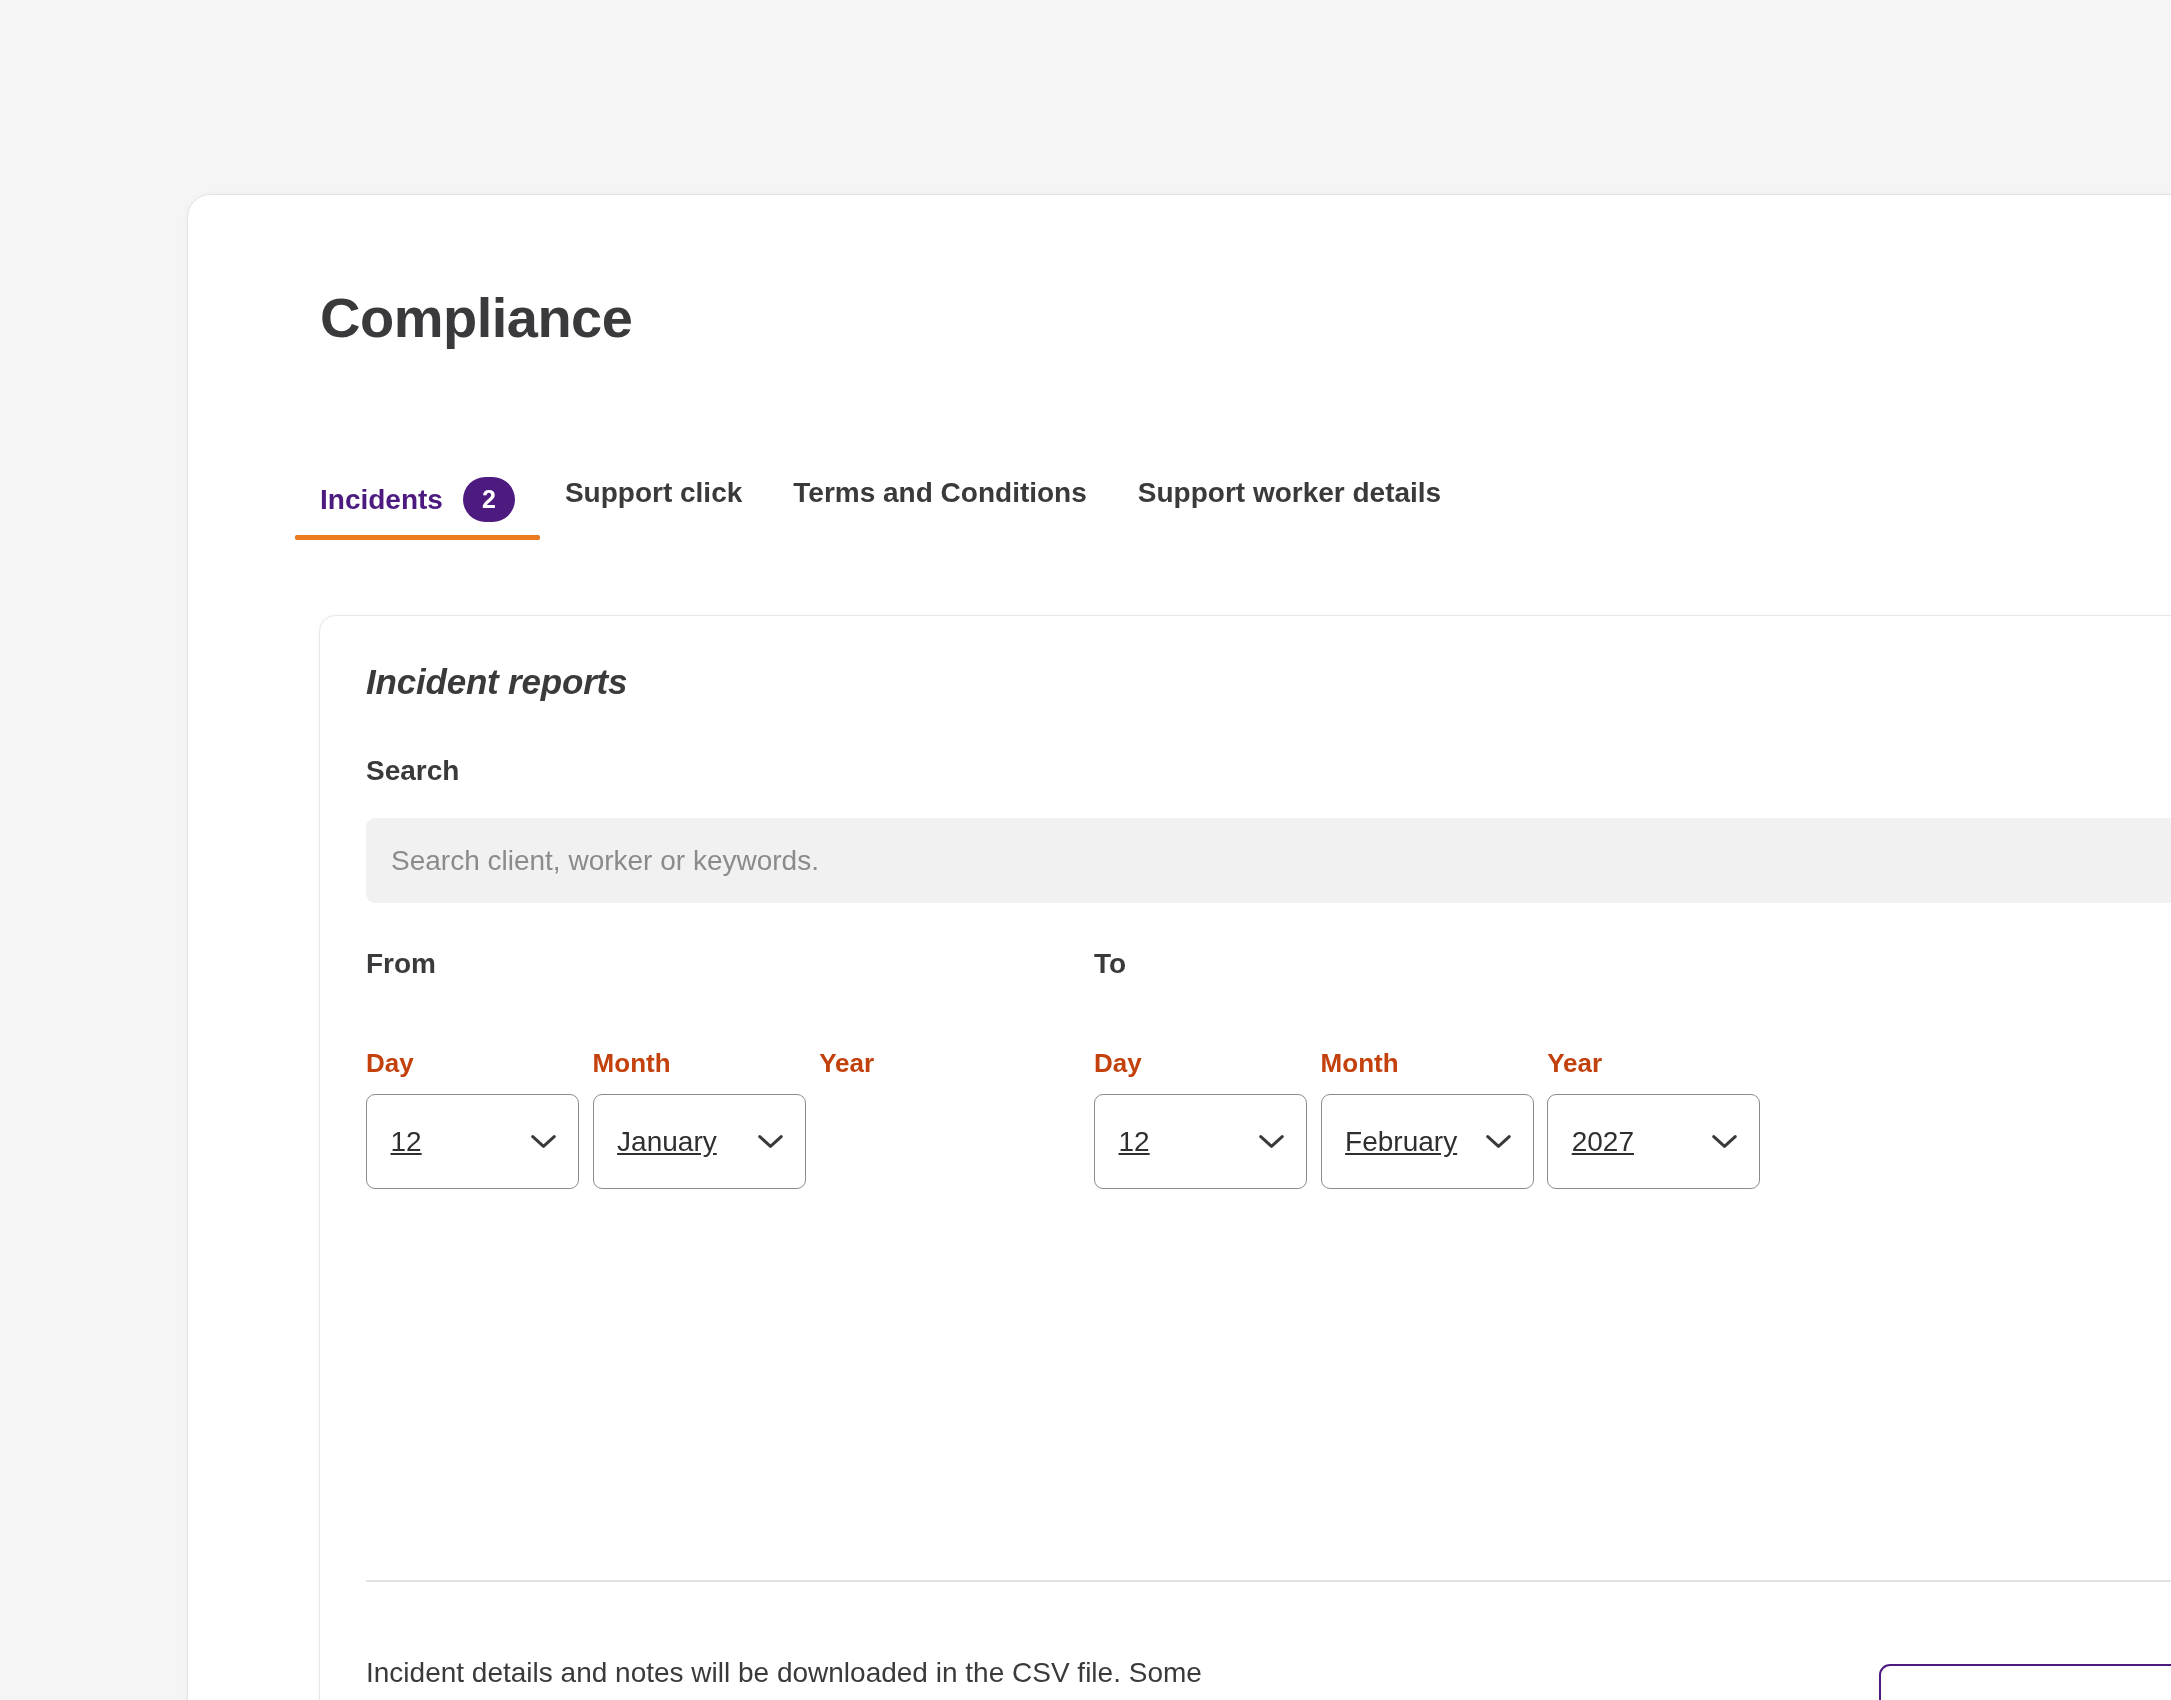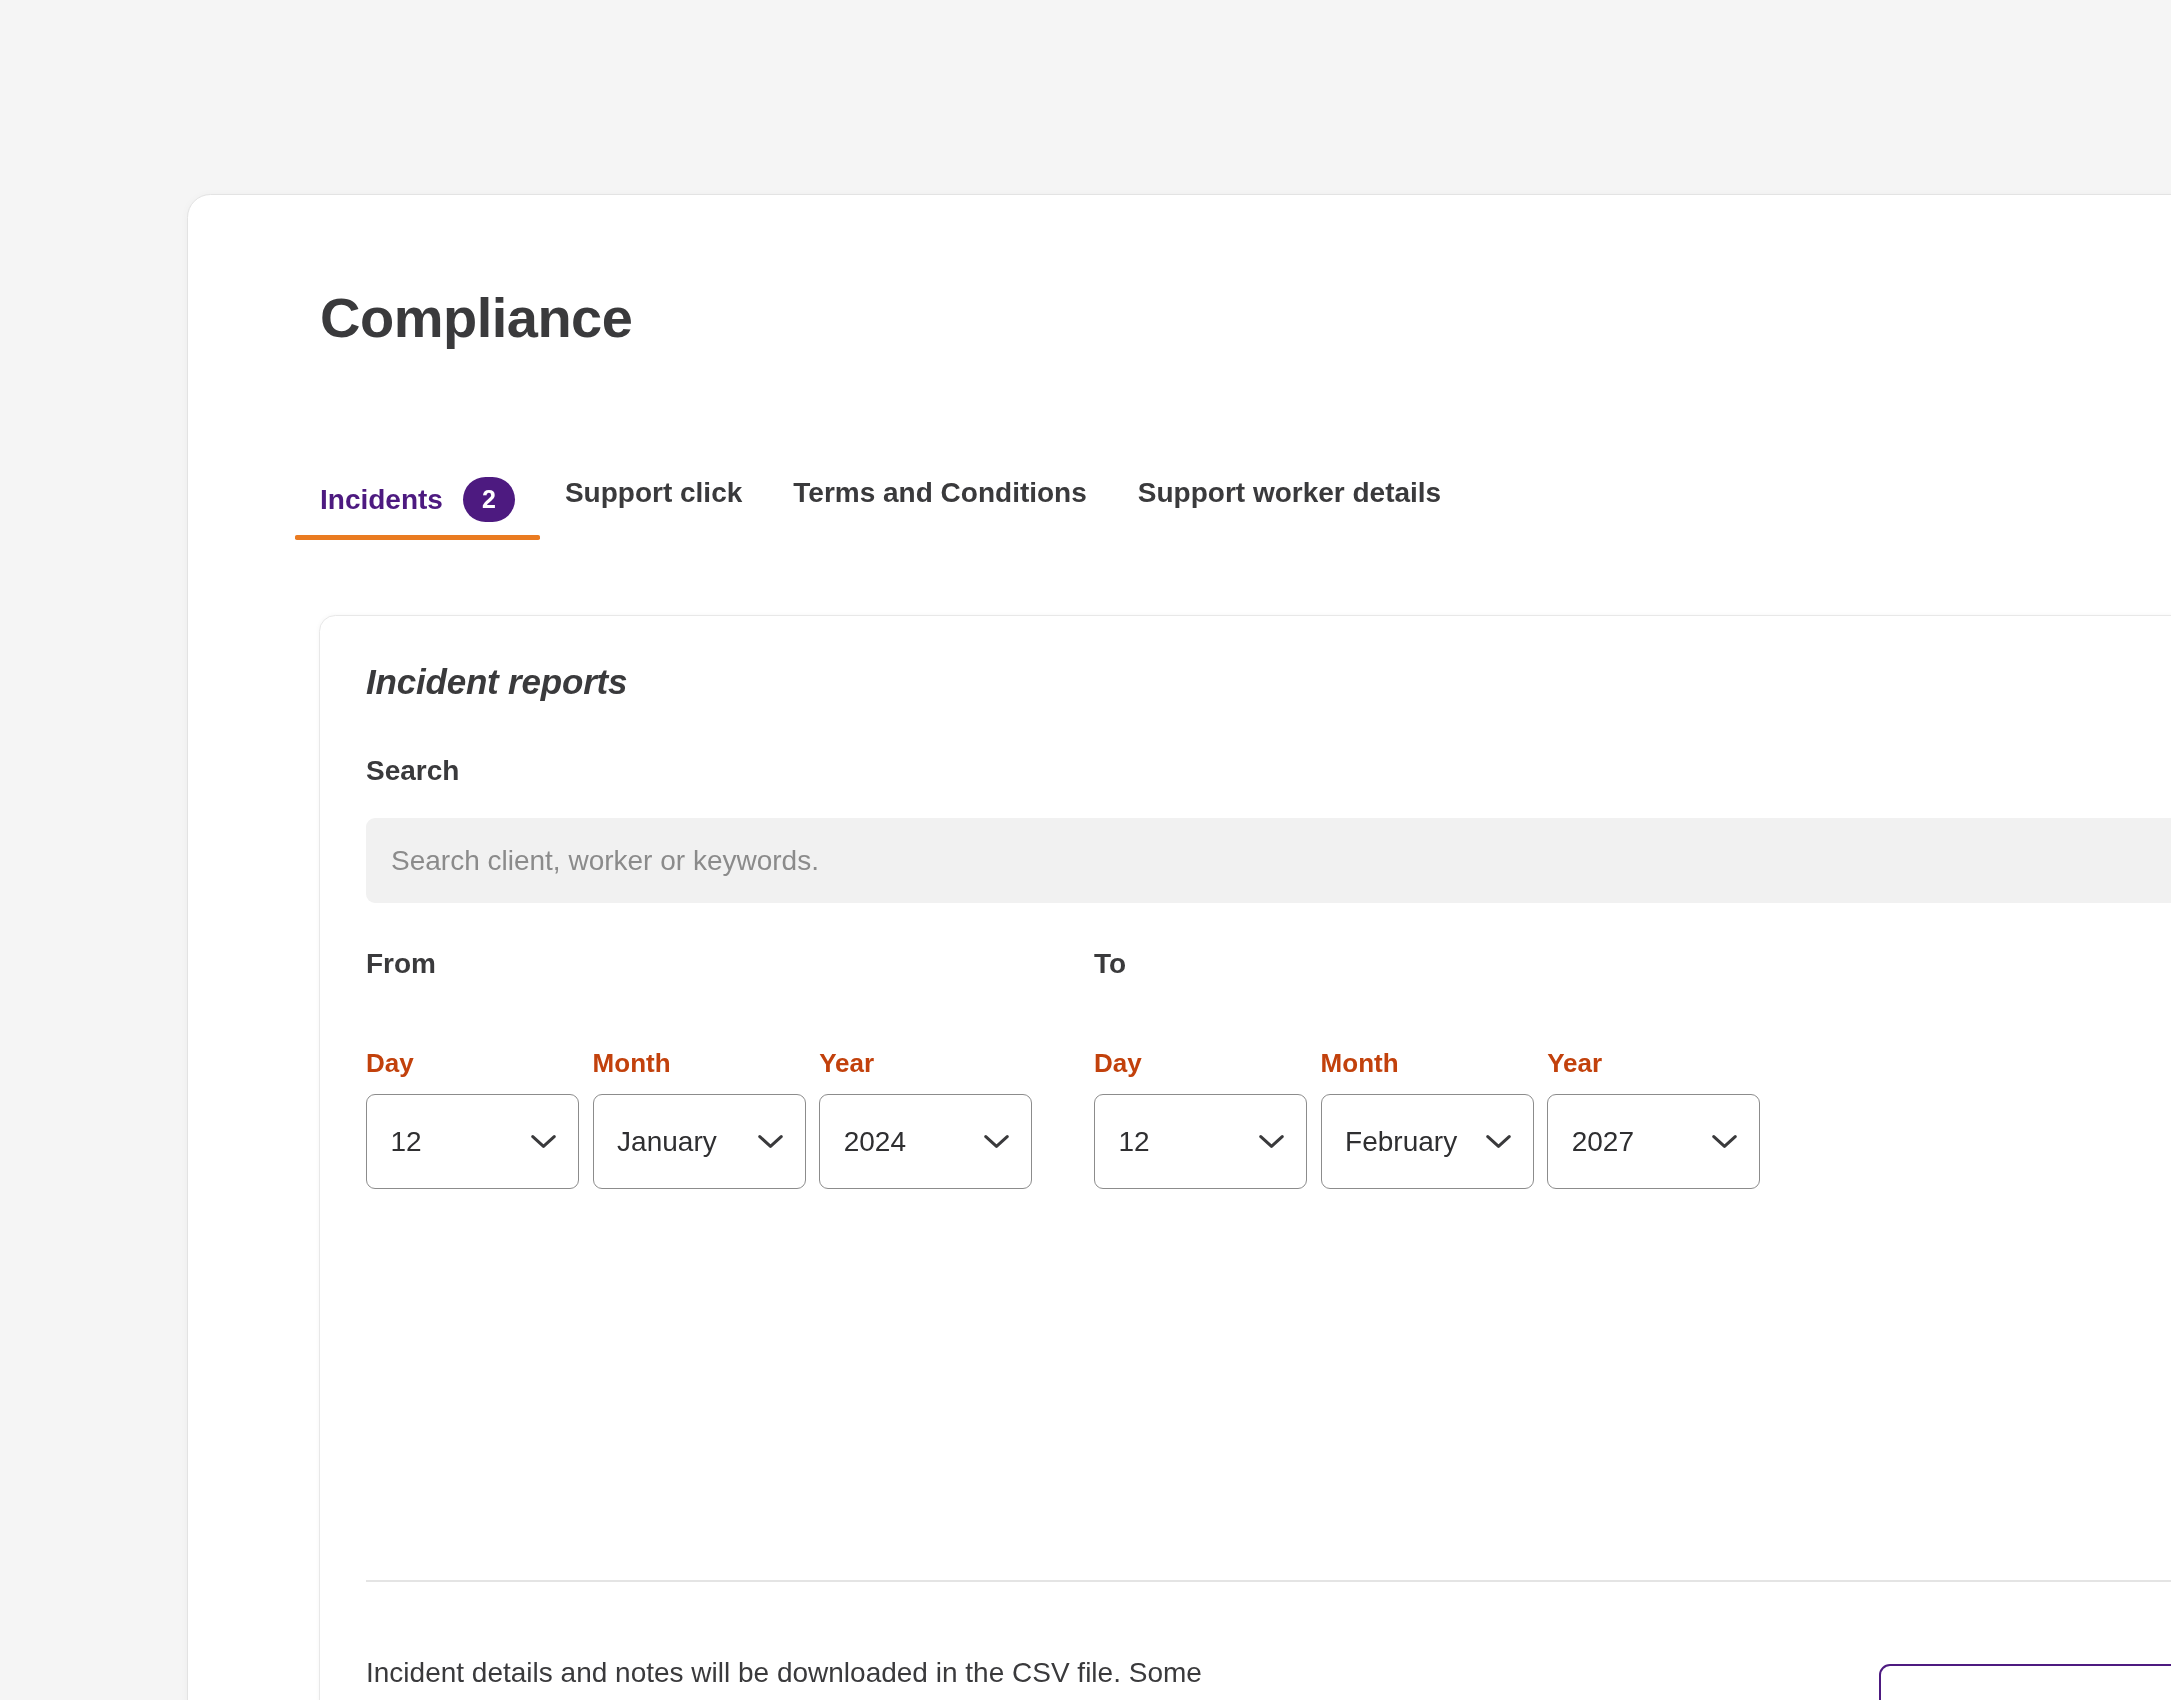--- a/index.html
+++ b/index.html
@@ -193,20 +193,21 @@
 
   .select-day   { width: 213px; }
   .select-month { width: 213px; }
   .select-year  { width: 213px; }
 
   .select-value {
     font-size: 28px;
     color: #2f2f31;
     padding-left: 23.5px;
     white-space: nowrap;
+    text-decoration: underline;
   }
 
   .chevron {
     position: absolute;
     right: 22px;
     top: 50%;
     transform: translateY(-50%);
     width: 25px;
     height: 14.5px;
     pointer-events: none;
@@ -317,28 +318,20 @@
             <span class="chevron">
               <svg viewBox="0 0 28 16" width="25" height="14.5" aria-hidden="true">
                 <path d="M2 2 L14 13 L26 2" fill="none" stroke="#3a3a3c" stroke-width="3.4" stroke-linecap="round" stroke-linejoin="round"></path>
               </svg>
             </span>
           </div>
         </div>
 
         <div class="date-field">
           <span class="date-label">Year</span>
-          <div class="select-shell select-year">
-            <span class="select-value">2024</span>
-            <span class="chevron">
-              <svg viewBox="0 0 28 16" width="25" height="14.5" aria-hidden="true">
-                <path d="M2 2 L14 13 L26 2" fill="none" stroke="#3a3a3c" stroke-width="3.4" stroke-linecap="round" stroke-linejoin="round"></path>
-              </svg>
-            </span>
-          </div>
         </div>
 
       </div>
     </div>
 
     <div class="range-group range-to">
       <div class="range-heading">To</div>
 
       <div class="range-fields">
 

